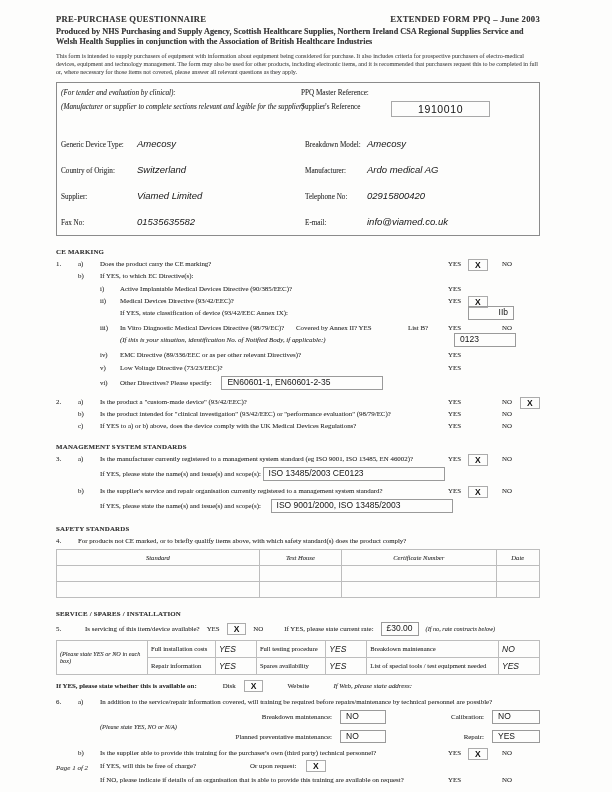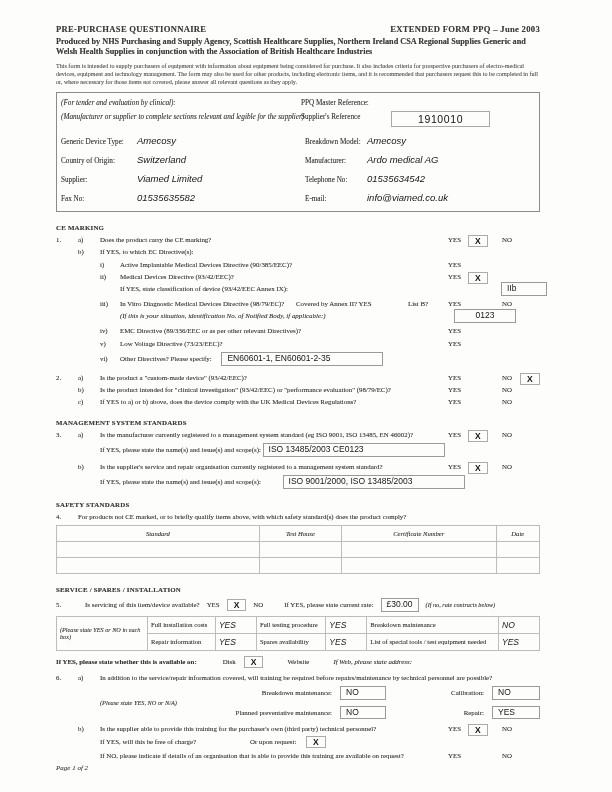--- a/index.html
+++ b/index.html
@@ -1,31 +1,31 @@
 <!DOCTYPE html>
 <html><head>
 <meta charset="utf-8">
 <style>
   html,body{margin:0;padding:0;background:#ffffff;}
   .page{position:relative;width:612px;height:792px;background:#fdfdfc;overflow:hidden;
         font-family:"Liberation Serif",serif;color:#3b3b3b;
         text-shadow:0 0 .6px rgba(70,70,70,.5);}
-  .content{position:absolute;left:56px;top:24px;width:484px;}
+  .content{position:absolute;left:56px;top:14px;width:484px;}
   .b{font-weight:bold}.i{font-style:italic}
   .titlebar{display:flex;justify-content:space-between;font-size:8.6px;font-weight:bold;letter-spacing:.3px;}
   .produced{font-size:8.2px;font-weight:bold;margin-top:3px;line-height:1.22;}
   .intro{font-size:6.1px;margin-top:5px;line-height:1.32;color:#5d5d5d;}
   .infobox{border:1px solid #8b8b8b;margin-top:6px;padding:6px 5px 8px 4px;font-size:7.2px;}
   .ib-row{position:relative;height:14px;}
   .ib-row2{position:relative;height:17px;}
   .ib-mid{position:absolute;left:240px;top:0;}
   .ib-val-big{position:absolute;left:330px;top:-2px;font-family:"Liberation Sans",sans-serif;
               font-size:10.5px;color:#101010;text-shadow:none;letter-spacing:.6px;
               border:1px solid #a8a8a8;padding:1px 26px;}
-  .ib-grid{display:grid;grid-template-columns:76px 168px 62px 1fr;row-gap:8px;margin-top:5px;align-items:baseline;}
+  .ib-grid{display:grid;grid-template-columns:76px 168px 62px 1fr;row-gap:15px;margin-top:18px;align-items:baseline;}
   .fill{font-family:"Liberation Sans",sans-serif;color:#161616;text-shadow:none;font-style:italic;}
   .f10{font-size:9.5px}.f9{font-size:8.5px}
   .sect{font-size:6.9px;font-weight:bold;margin:12px 0 5px;letter-spacing:.2px;}
   .qrow{position:relative;font-size:6.9px;line-height:1.25;margin-bottom:3.6px;}
   .n1{display:inline-block;width:22px;}
   .n2{display:inline-block;width:22px;}
   .n3{display:inline-block;width:20px;}
   .ind2{padding-left:44px;}
   .ind3{padding-left:64px;}
   .ay{position:absolute;left:392px;top:0;}
@@ -33,22 +33,22 @@
   .mid1{position:absolute;left:240px;top:0;}
   .mid2{position:absolute;left:352px;top:0;}
   .am{font-family:"Liberation Sans",sans-serif;font-weight:bold;font-size:8.5px;color:#101010;
       text-shadow:none;border:1px solid #ababab;padding:0 6px;line-height:10px;display:inline-block;}
   .am1{position:absolute;left:412px;top:-1px;}
   .am2{position:absolute;left:464px;top:-1px;}
   .fillbox{display:inline-block;border:1px solid #9a9a9a;padding:1px 5px;
            font-family:"Liberation Sans",sans-serif;color:#141414;text-shadow:none;
            font-size:8.5px;line-height:1.15;}
   .absbox{position:absolute;top:-3px;}
-  .pos-class{left:412px;min-width:34px;text-align:left;margin-left:33px;}
-  .pos-nb{left:398px;min-width:50px;text-align:center;}
+  .pos-class{left:412px;min-width:34px;text-align:right;}
+  .pos-nb{left:398px;min-width:50px;text-align:left;}
   .saf{width:100%;border-collapse:collapse;font-size:6.6px;margin-top:3px;}
   .saf td{border:1px solid #bdbdbd;height:13px;padding:1px 3px;}
   .saf .hd{font-style:italic;text-align:center;}
   .svc{width:100%;border-collapse:collapse;font-size:6.6px;margin-top:4px;}
   .svc td{border:1px solid #bdbdbd;padding:1.5px 3px;height:13px;vertical-align:middle;}
   .svc .note{width:84px;font-style:italic;font-size:6.2px;line-height:1.2;}
   .svc .lv{width:34px;}
   .q5row{display:flex;align-items:center;gap:7px;font-size:6.9px;margin-bottom:2px;}
   .diskrow{display:flex;align-items:center;gap:8px;font-size:6.9px;margin:5px 0 2px;}
   .t6wrap{display:flex;margin:3px 0 6px;}
@@ -62,21 +62,21 @@
 </head>
 <body>
 
 <div class="page">
   <div class="content">
 
     <div class="titlebar">
       <span>PRE-PURCHASE QUESTIONNAIRE</span>
       <span>EXTENDED FORM PPQ – June 2003</span>
     </div>
-    <div class="produced">Produced by NHS Purchasing and Supply Agency, Scottish Healthcare Supplies, Northern Ireland CSA Regional Supplies Generic and Welsh Health Supplies in conjunction with the Association of British Healthcare Industries</div>
+    <div class="produced">Produced by NHS Purchasing and Supply Agency, Scottish Healthcare Supplies, Northern Ireland CSA Regional Supplies Service and Welsh Health Supplies in conjunction with the Association of British Healthcare Industries</div>
     <div class="intro">This form is intended to supply purchasers of equipment with information about equipment being considered for purchase. It also includes criteria for prospective purchasers of electro-medical devices, equipment and technology management. The form may also be used for other products, including electronic items, and it is recommended that purchasers request this to be completed in full or, where necessary for those items not covered, please answer all relevant questions as they apply.</div>
 
     <div class="infobox">
       <div class="ib-row">
         <span class="i">(For tender and evaluation by clinical):</span>
         <span class="ib-mid">PPQ Master Reference:</span>
       </div>
       <div class="ib-row2">
         <span class="i">(Manufacturer or supplier to complete sections relevant and legible for the supplier)</span>
         <span class="ib-mid">Supplier's Reference</span>
@@ -89,21 +89,21 @@
         <span class="fill f10">Amecosy</span>
 
         <span>Country of Origin:</span>
         <span class="fill f10">Switzerland</span>
         <span>Manufacturer:</span>
         <span class="fill f10">Ardo medical AG</span>
 
         <span>Supplier:</span>
         <span class="fill f10">Viamed Limited</span>
         <span>Telephone No:</span>
-        <span class="fill f10">01535634542</span>
+        <span class="fill f10">02915800420</span>
 
         <span>Fax No:</span>
         <span class="fill f10">01535635582</span>
         <span>E-mail:</span>
         <span class="fill f10">info@viamed.co.uk</span>
       </div>
     </div>
 
     <div class="sect">CE MARKING</div>
 
@@ -197,21 +197,21 @@
 
     <div class="qrow">
       <span class="n1"></span><span class="n2">b)</span><span>Is the supplier's service and repair organisation currently registered to a management system standard?</span>
       <span class="ay">YES</span>
       <span class="am am1">X</span>
       <span class="an">NO</span>
     </div>
 
     <div class="qrow ind2">
       <span>If YES, please state the name(s) and issue(s) and scope(s):</span>
-      <span class="fillbox" style="margin-left:20px;min-width:170px;">ISO 9001/2000, ISO 13485/2003</span>
+      <span class="fillbox" style="margin-left:8px;min-width:170px;">ISO 9001/2000, ISO 13485/2003</span>
     </div>
 
     <div class="sect">SAFETY STANDARDS</div>
 
     <div class="qrow">
       <span class="n1">4.</span><span>For products not CE marked, or to briefly qualify items above, with which safety standard(s) does the product comply?</span>
     </div>
 
     <table class="saf">
       <tbody>

